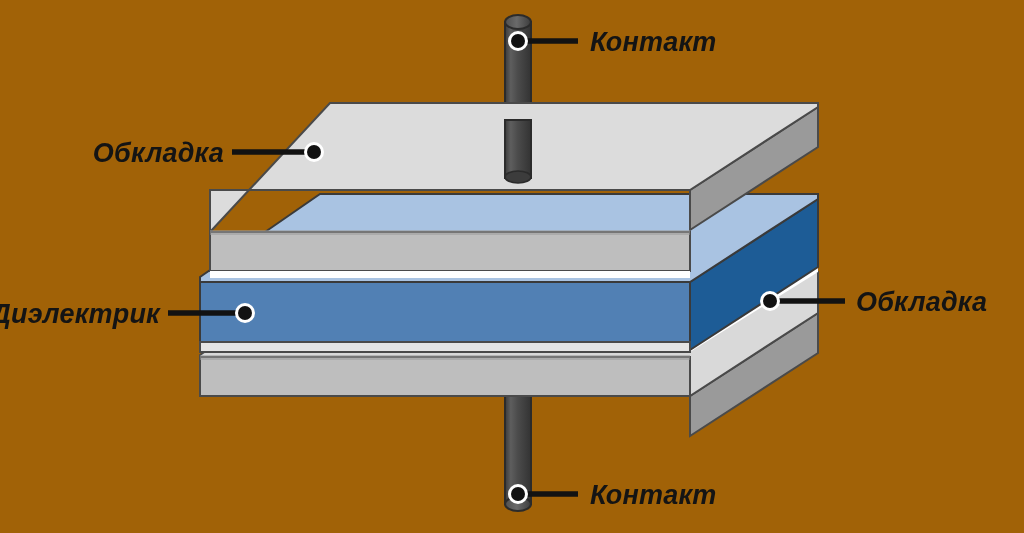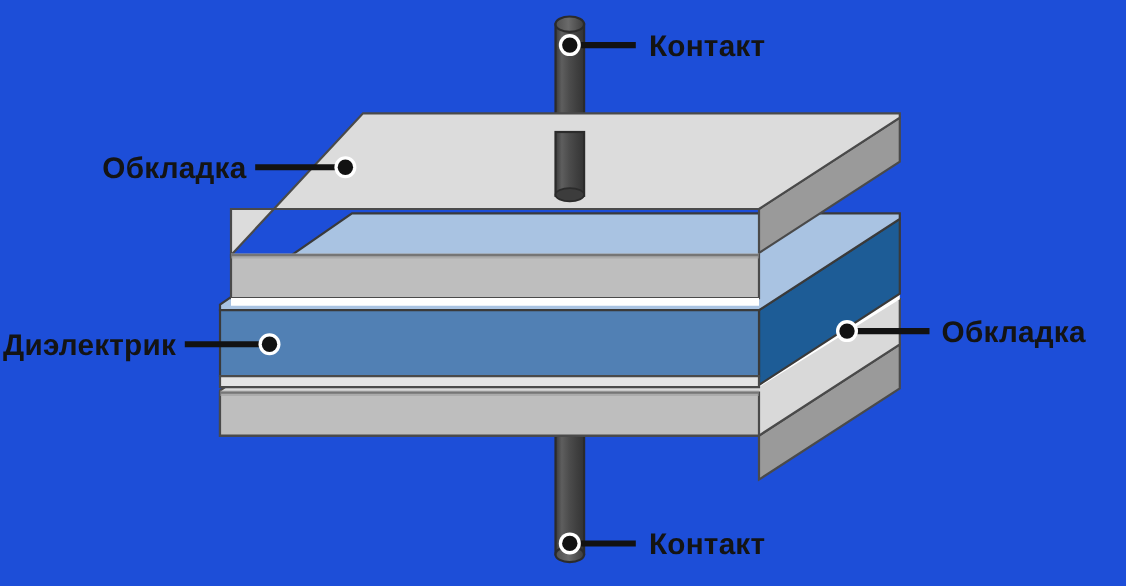--- a/index.html
+++ b/index.html
@@ -11,21 +11,22 @@
   body {
     width: 1024px;
     height: 533px;
     overflow: hidden;
     font-family: "Liberation Sans", sans-serif;
   }
   #diagram-root {
     position: relative;
     width: 1024px;
     height: 533px;
-    background: #1d4ed8;
+    background: #a16207;
+    font-style: italic;
   }
   svg.diagram {
     display: block;
     width: 1024px;
     height: 533px;
   }
   .label-text {
     font-family: "Liberation Sans", sans-serif;
     font-size: 27px;
     font-weight: 700;

